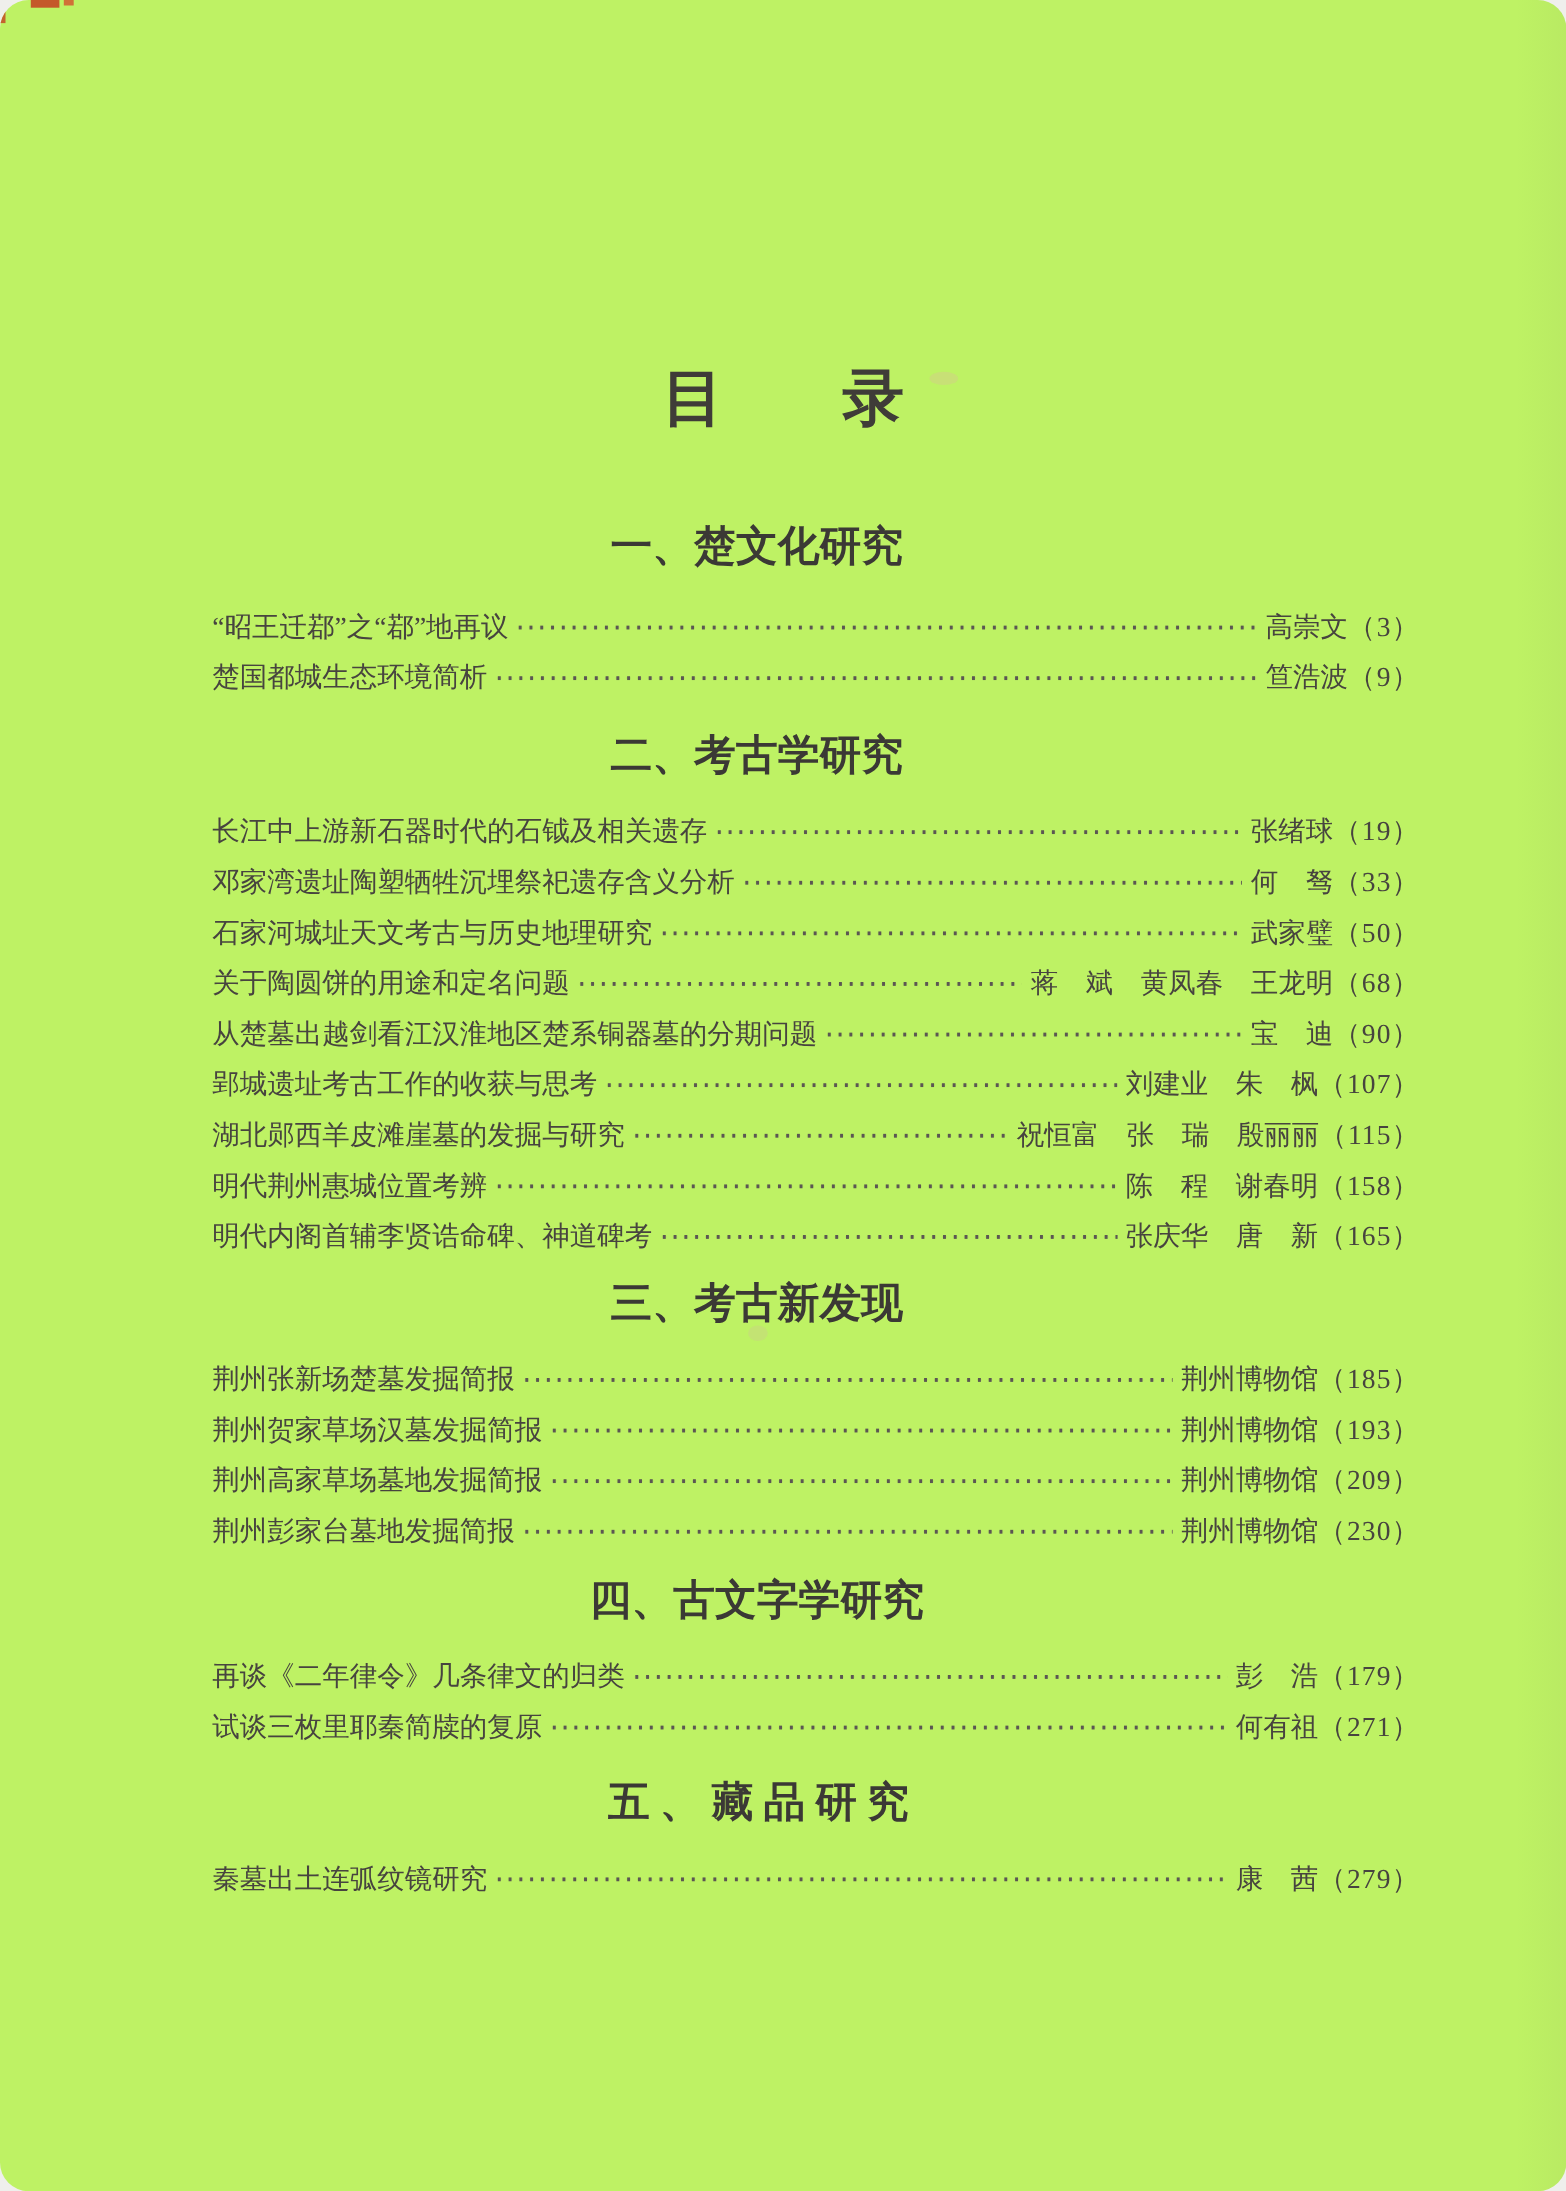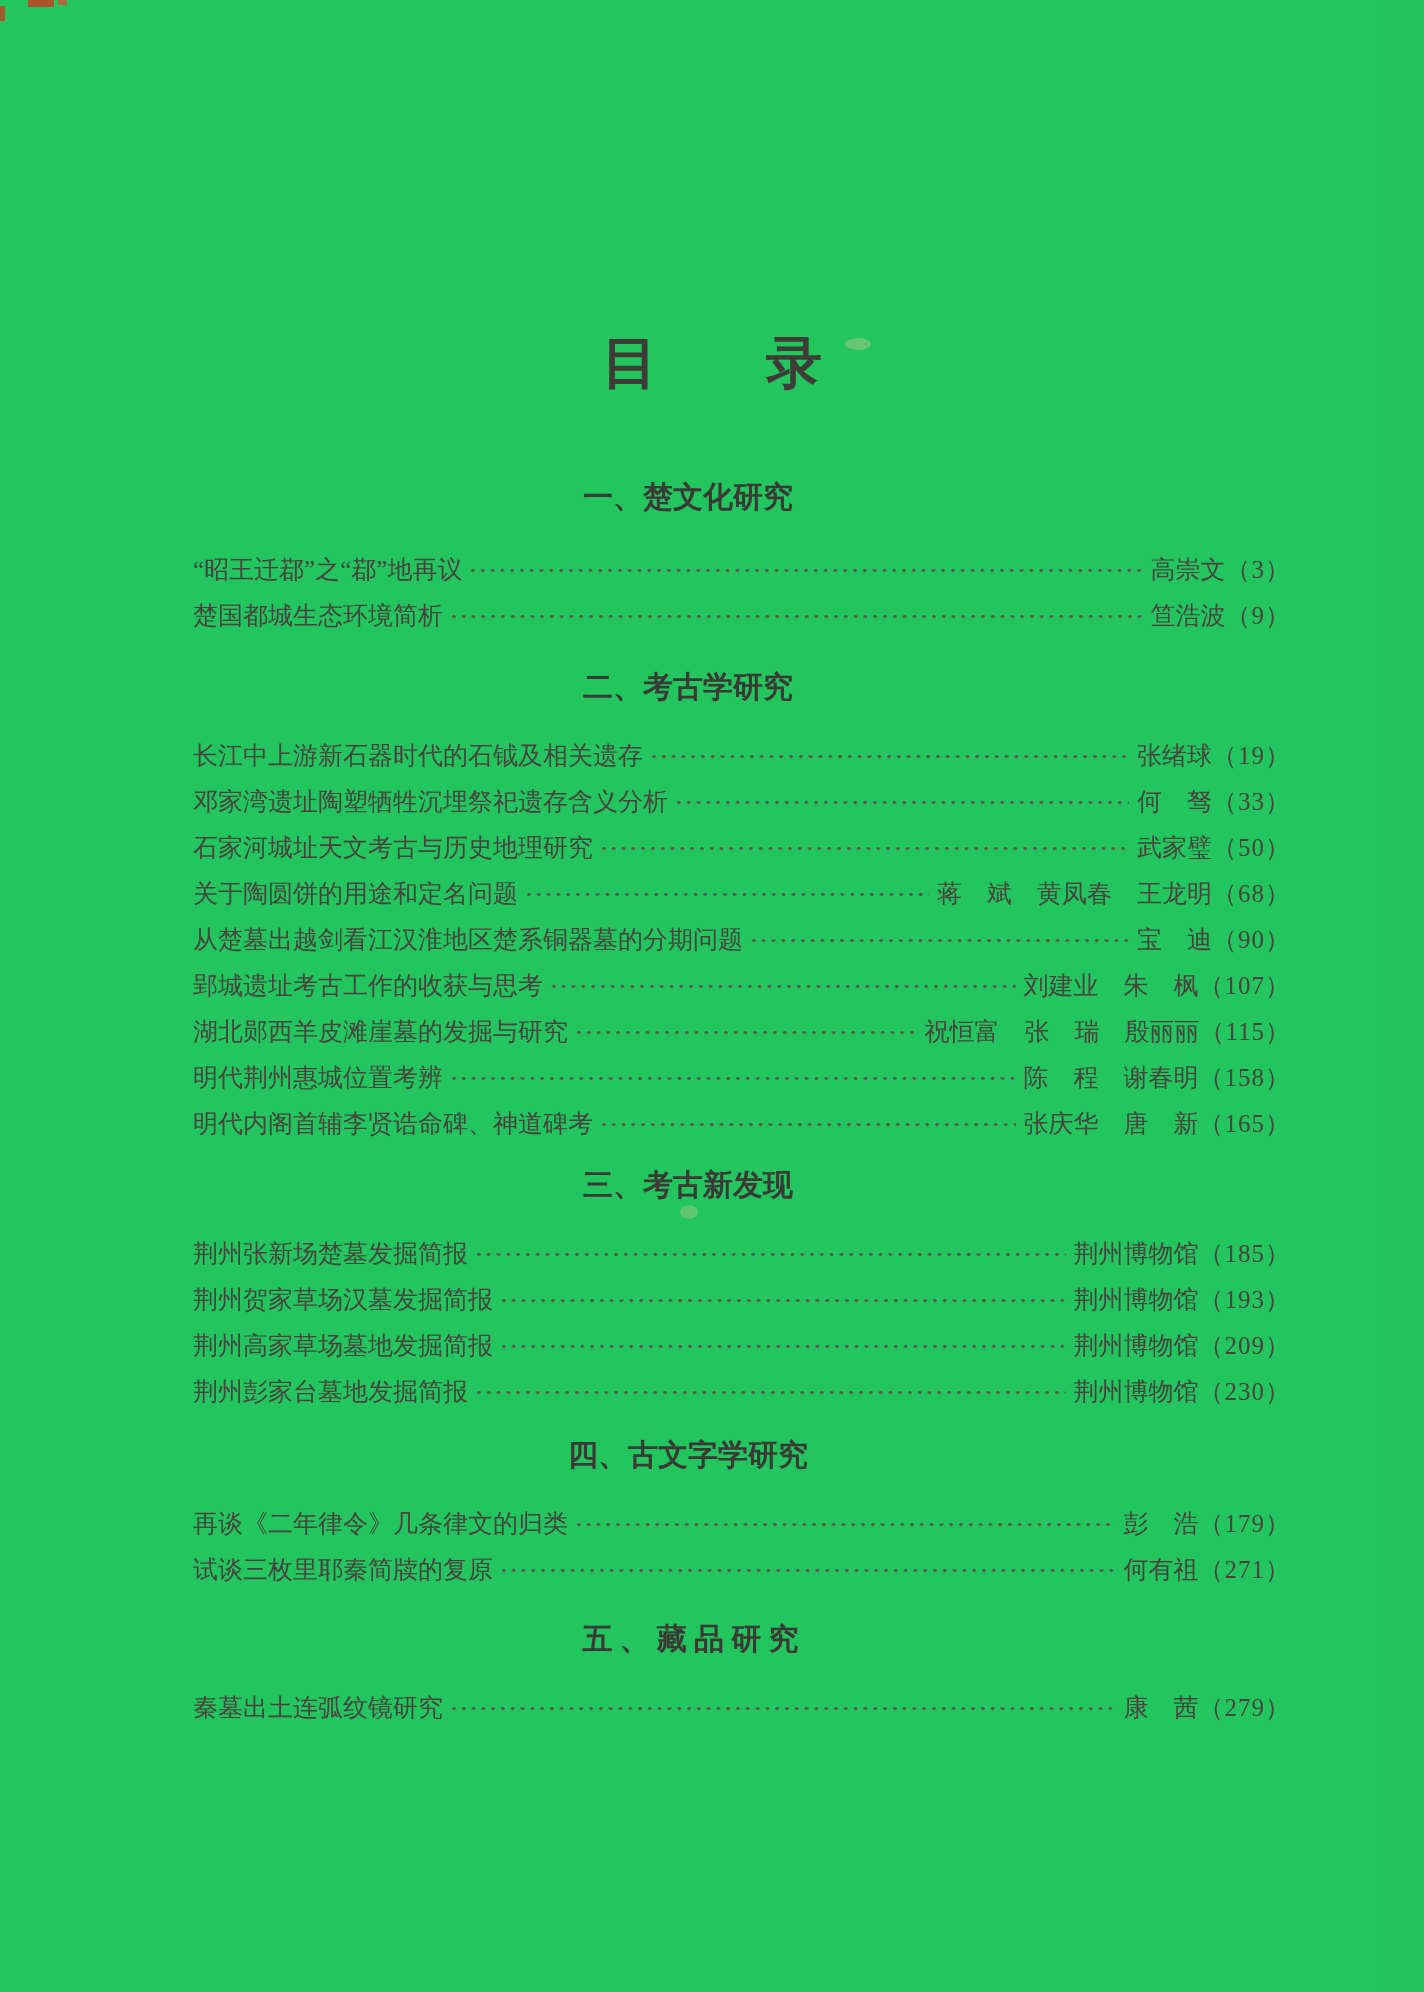--- a/index.html
+++ b/index.html
@@ -4,22 +4,23 @@
 <style>
   html, body { margin: 0; padding: 0; }
   body {
     width: 1424px; height: 1992px;
     background: #efefec;
     font-family: "Liberation Serif", "DejaVu Serif", serif;
   }
   .page {
     position: relative;
     width: 1424px; height: 1992px;
-    background: #22c55e;
+    background: #bef264;
     overflow: hidden;
+    border-radius: 26px;
   }
   
   .page::after {
     content: "";
     position: absolute; right: 0; top: 0; bottom: 0; width: 46px;
     background: linear-gradient(to right, rgba(0,0,0,0), rgba(90,85,75,0.05));
     pointer-events: none;
   }
   .artifact { position: absolute; }
   .a1 { left: 28px; top: 0; width: 26px; height: 7px; background: #c63d20; opacity: .85; }
@@ -45,21 +46,21 @@
   }
   main.toc section { margin: 0; }
   main.toc section:nth-of-type(1) { margin-top: 83px; }
   main.toc section:nth-of-type(2) { margin-top: 28px; }
   main.toc section:nth-of-type(3) { margin-top: 18px; }
   main.toc section:nth-of-type(4) { margin-top: 20px; }
   main.toc section:nth-of-type(5) { margin-top: 26px; }
   main.toc h2 {
     margin: 0;
     height: 42px; line-height: 42px;
-    font-size: 30px; font-weight: 700;
+    font-size: 38px; font-weight: 700;
     text-align: center;
     padding-right: 108px;
     color: #3b3935;
     font-family: "Liberation Sans", "DejaVu Sans", sans-serif;
   }
   main.toc section:nth-of-type(5) h2 { letter-spacing: 0.24em; padding-right: 96px; }
   ul.entries {
     list-style: none;
     margin: 24px 0 0 0; padding: 0;
   }

